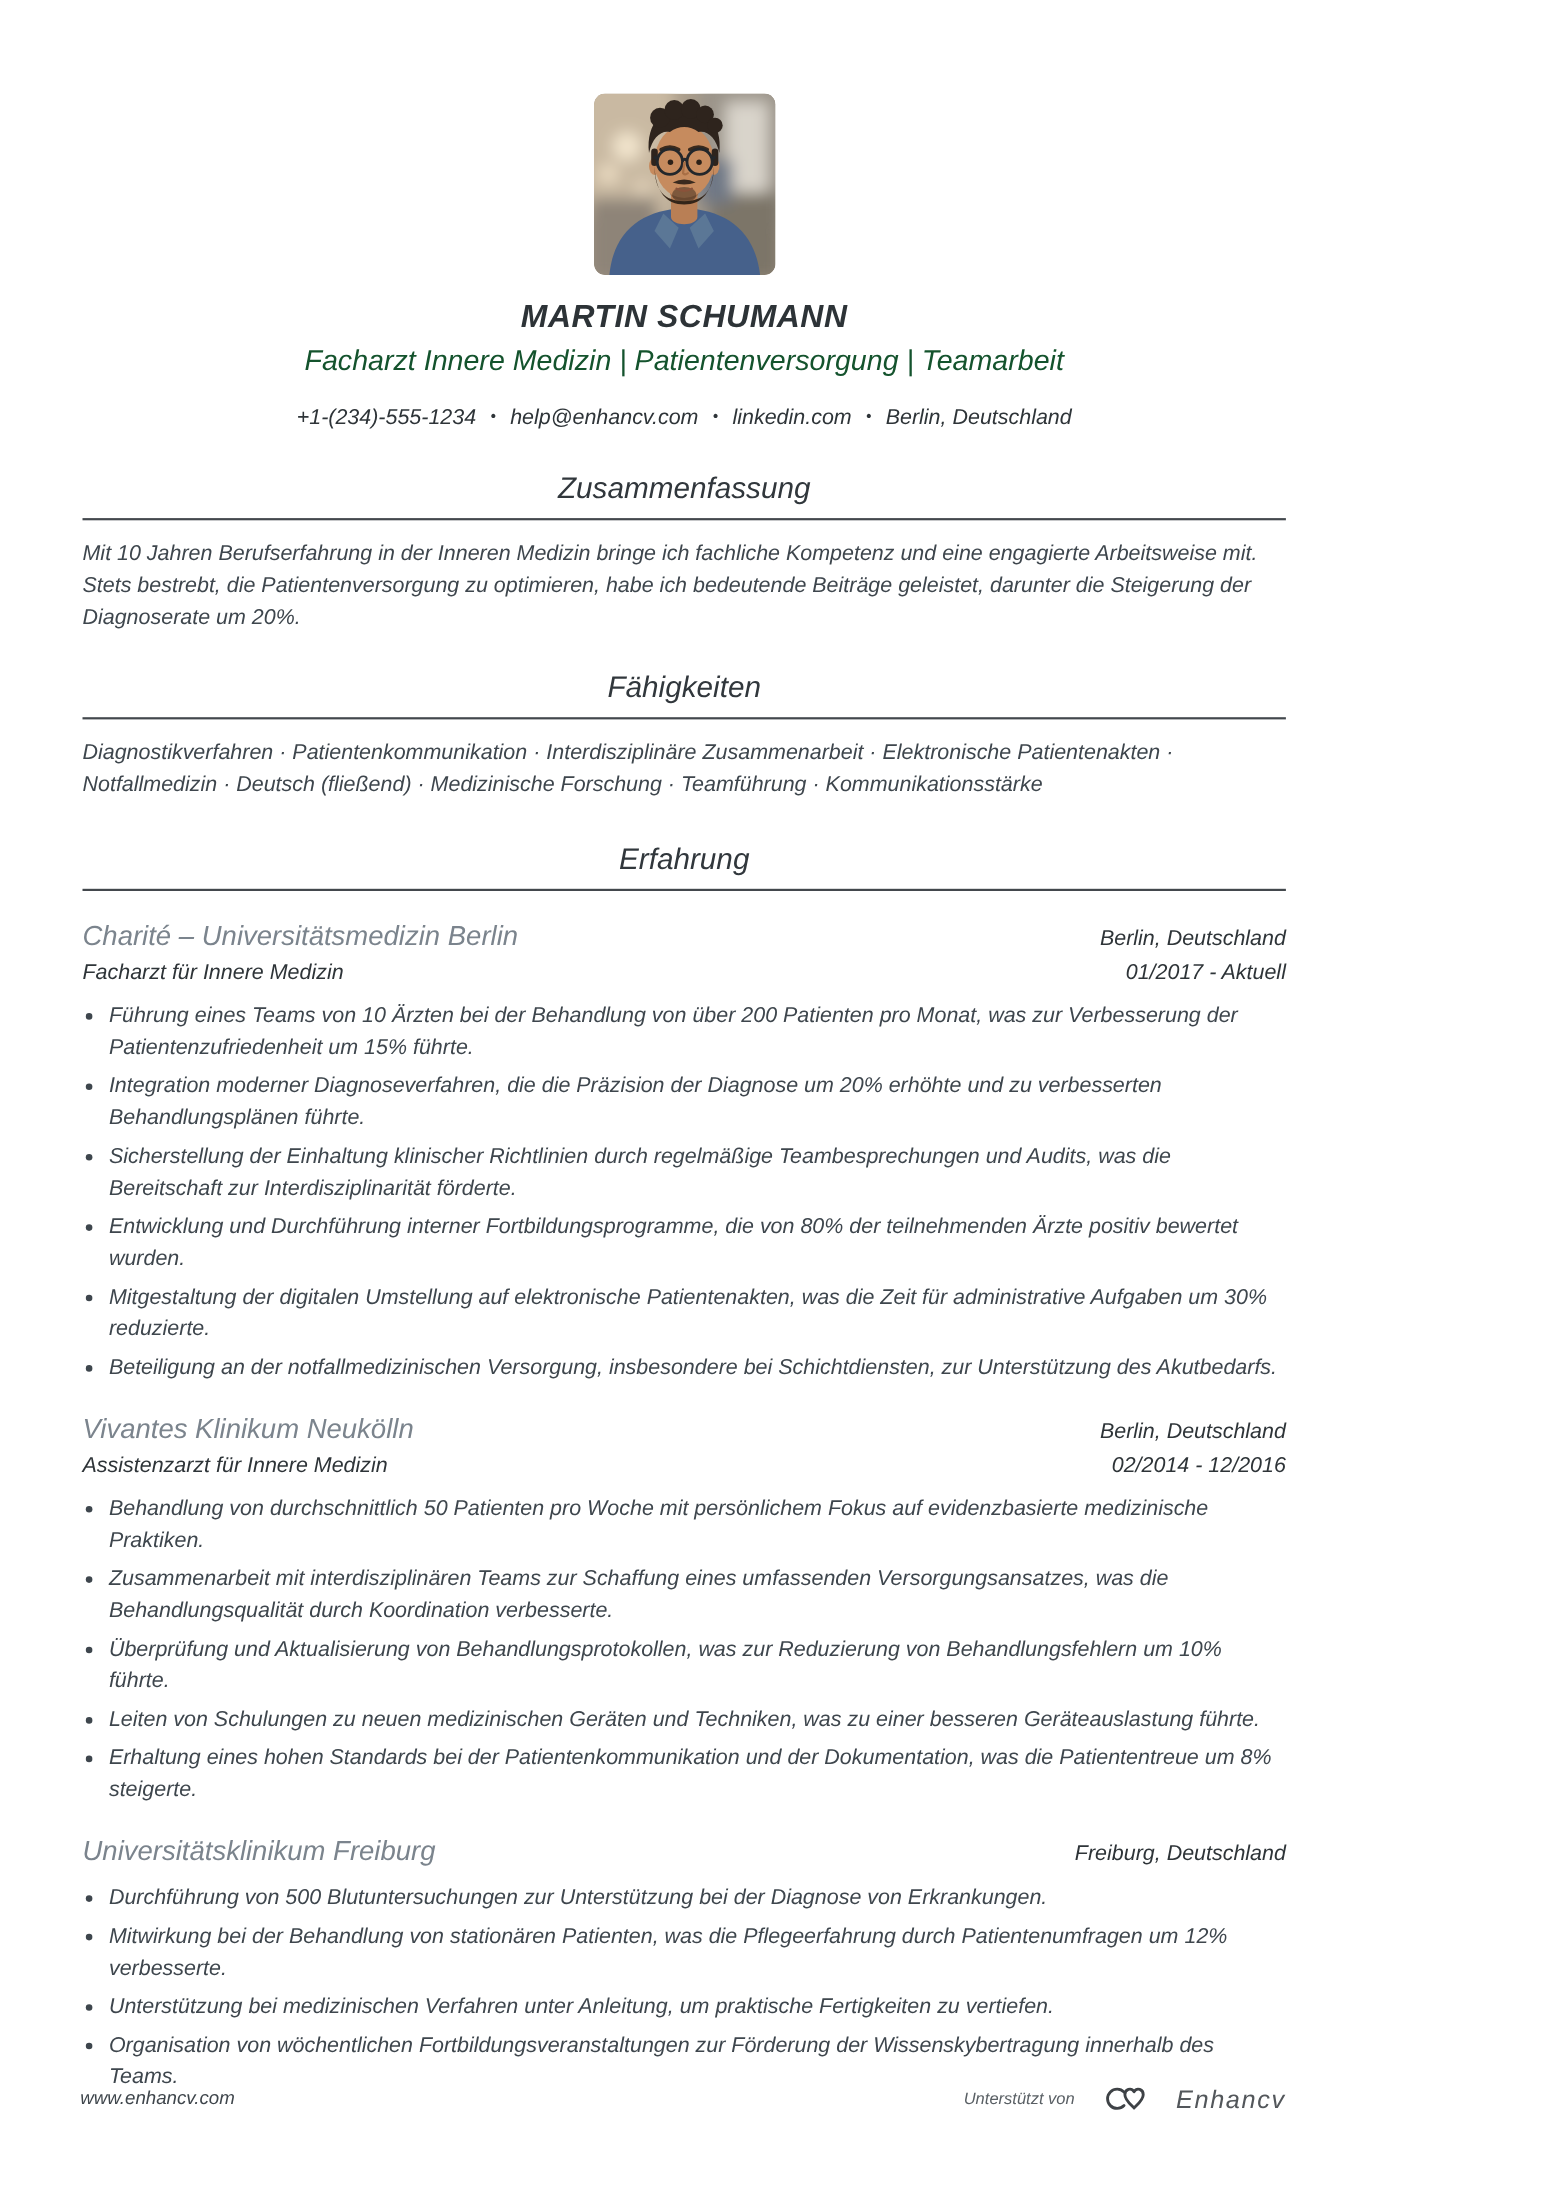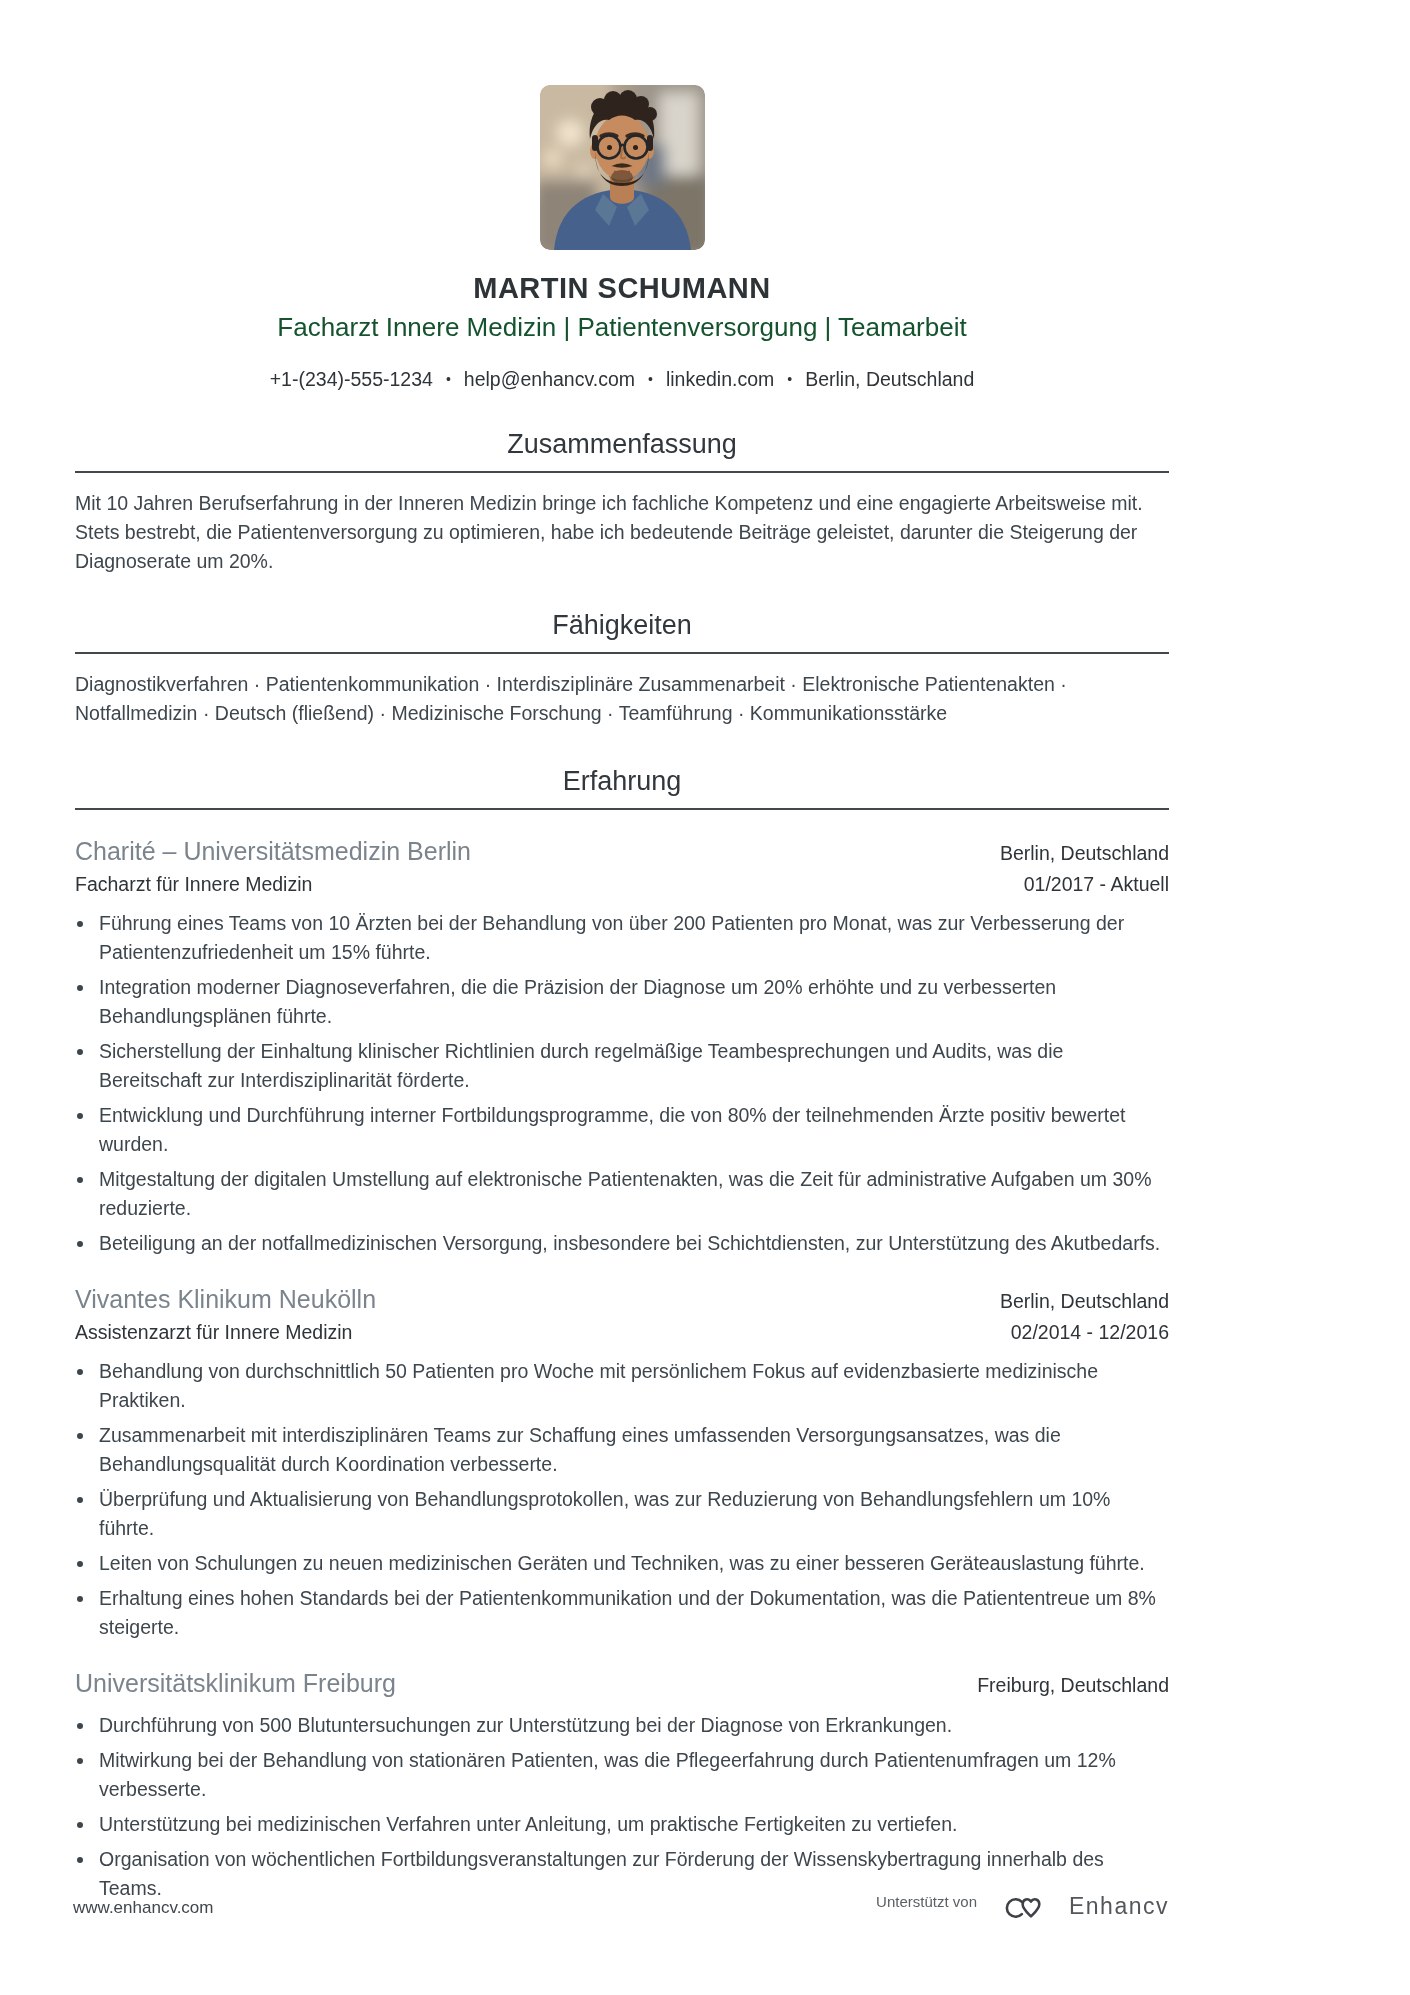--- a/index.html
+++ b/index.html
@@ -1,19 +1,19 @@
 <!DOCTYPE html>
 <html><head>
 <meta charset="utf-8">
 <style>
   html, body { margin: 0; padding: 0; background: #ffffff; }
   .page {
     width: 1244px; height: 1995px; box-sizing: border-box;
     padding: 85px 75px 0; position: relative; background: #ffffff;
-    font-family: "Liberation Sans", sans-serif; color: #3e464d;
+    font-family: "Liberation Sans", sans-serif; color: #3e464d; font-style: italic;
   }
   
   .photo-wrap { width: 165px; height: 165px; margin: 0 auto; border-radius: 10px; overflow: hidden; }
   .name {
     margin: 22px 0 0; text-align: center;
     font-size: 29px; font-weight: 800; letter-spacing: 0.5px; color: #2d3337;
   }
   .headline { margin-top: 7px; text-align: center; font-size: 26px; font-weight: 400; color: #14532d; }
   .contact { margin-top: 25px; text-align: center; font-size: 19.5px; color: #2e3438; }
   .contact .sep { display: inline-block; margin: 0 13px; font-size: 14px; vertical-align: 2px; color: #2e3438; }
@@ -30,21 +30,21 @@
   .job-sub { display: flex; justify-content: space-between; margin-top: 7px; }
   .jobtitle, .dates { font-size: 19.5px; color: #2e3438; }
   ul.bullets { margin: 13px 0 0; padding-left: 21px; list-style: disc; }
   ul.bullets li { font-size: 19.5px; line-height: 29px; color: #3e464d; margin-bottom: 6px; padding-left: 3px; }
   
   .footer {
     position: absolute; left: 73px; right: 75px; top: 1893px;
     display: flex; justify-content: space-between; align-items: center;
   }
   .site { font-size: 17px; color: #3f464c; text-decoration: none; }
-  .powered { display: flex; align-items: flex-start; gap: 24px; }
+  .powered { display: flex; align-items: center; gap: 24px; }
   .powered-label { font-size: 15px; color: #5a6065; }
   .brandword { font-size: 23px; letter-spacing: 1.5px; font-weight: 500; color: #53575b; }
 </style>
 </head>
 <body>
 
 <div class="page">
 
   <header>
     <div class="photo-wrap">

